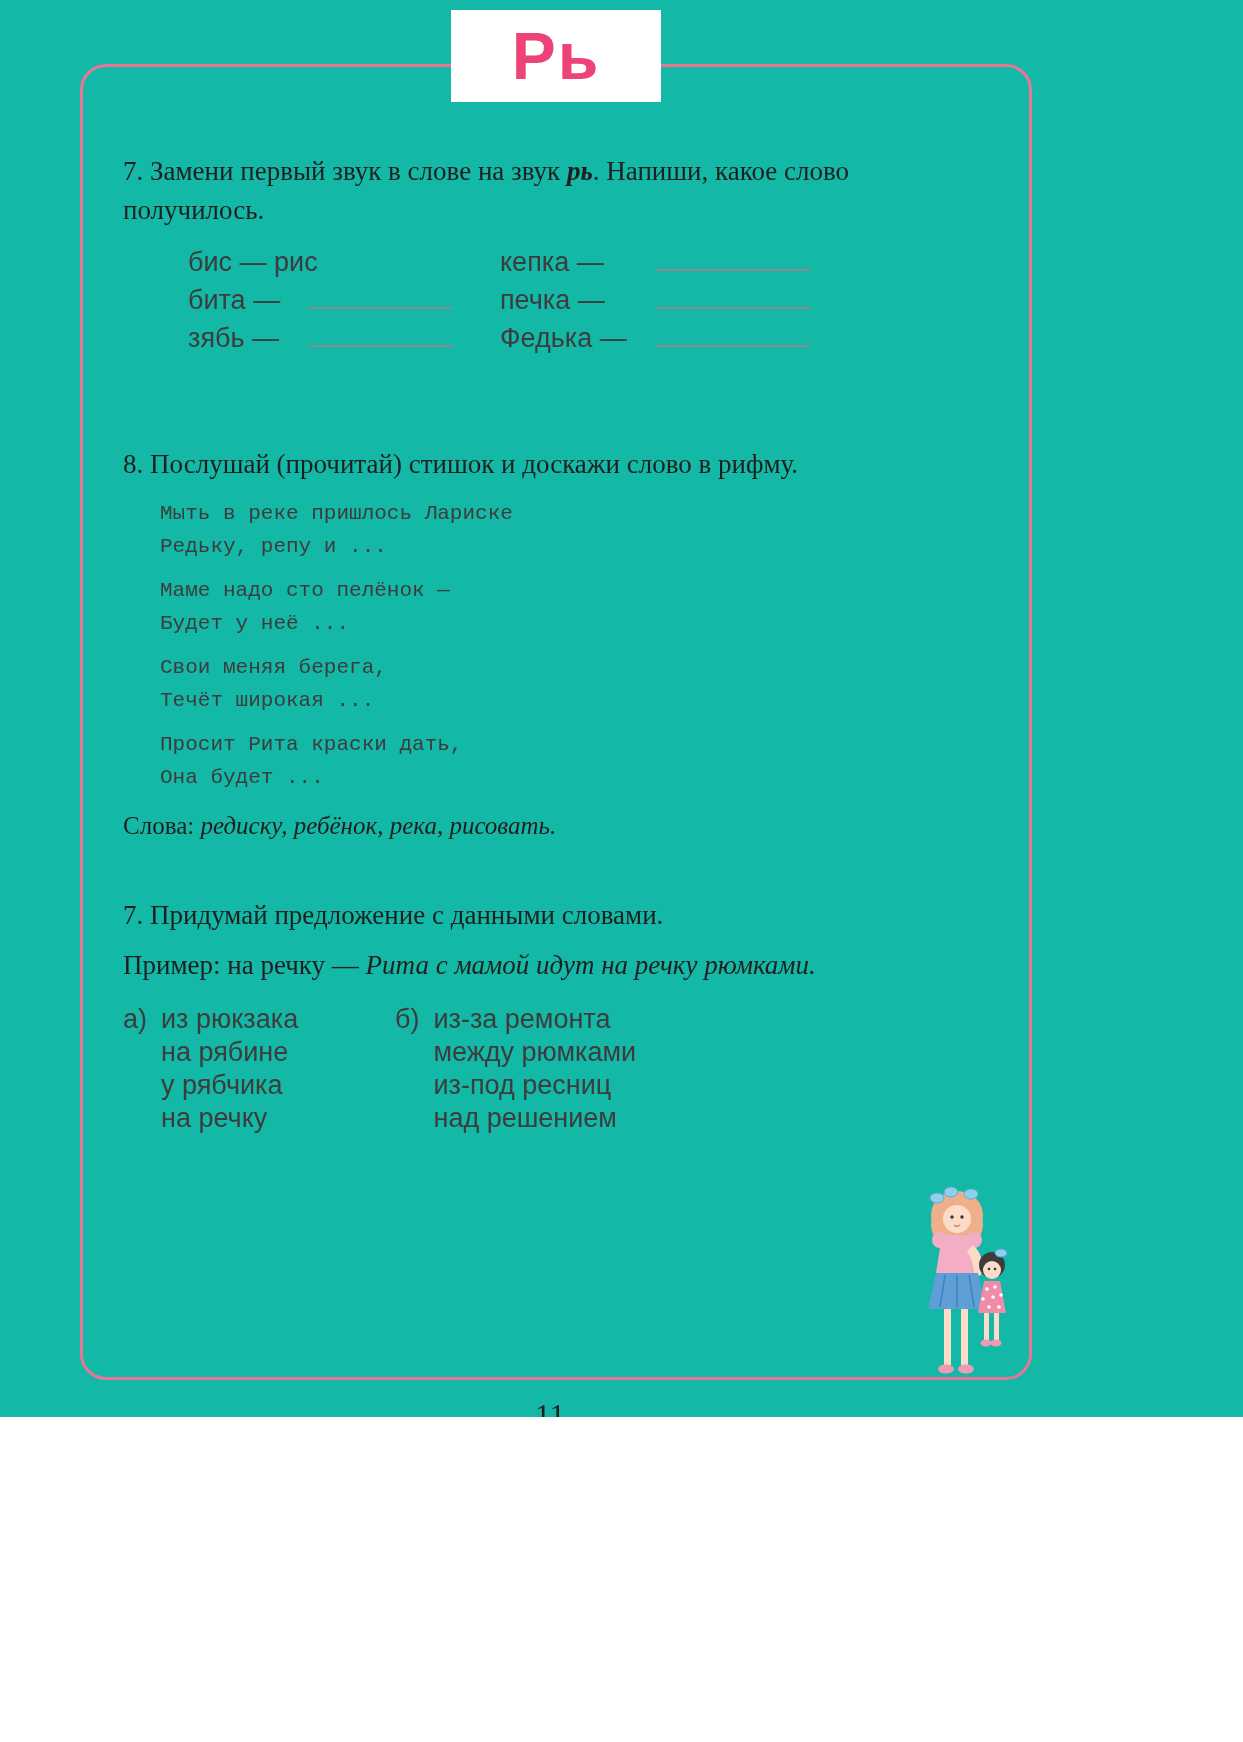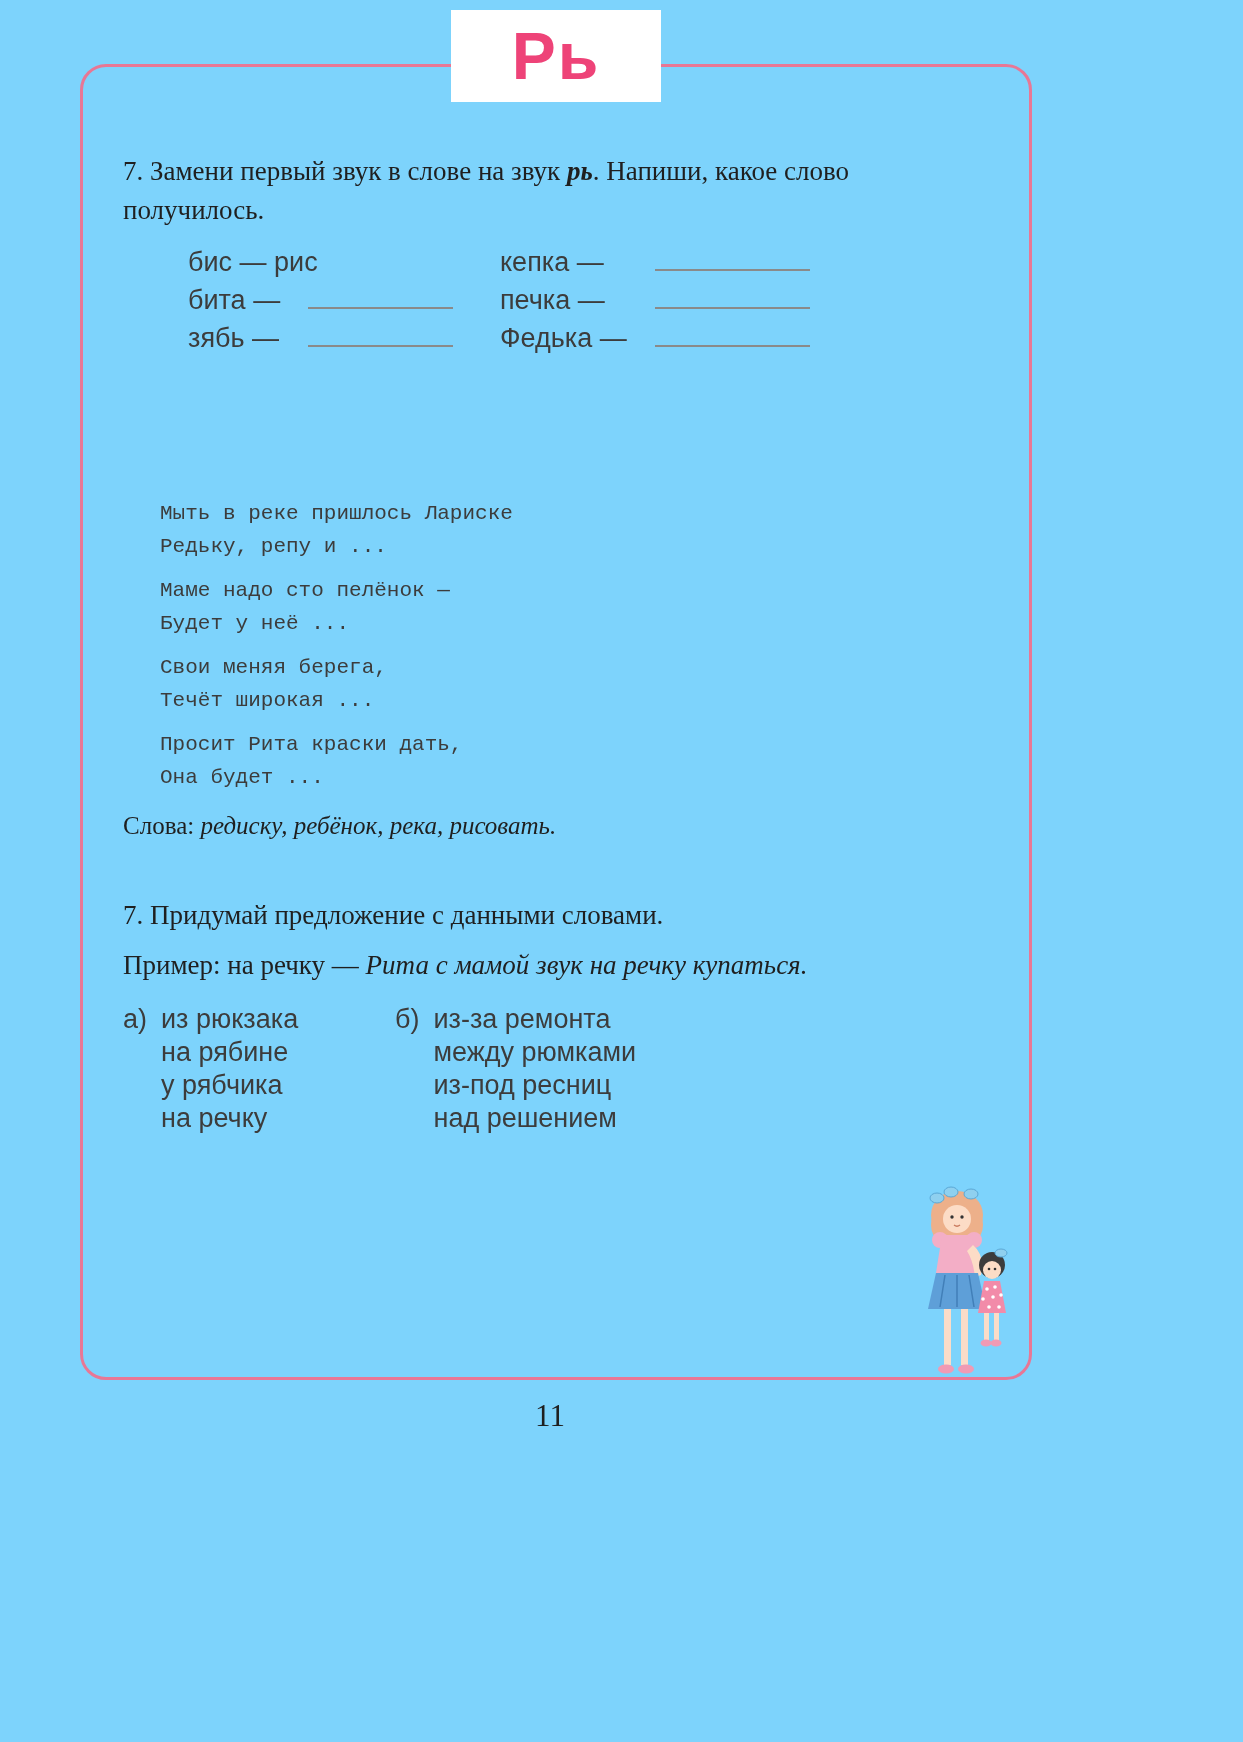--- a/index.html
+++ b/index.html
@@ -1,16 +1,16 @@
 <!DOCTYPE html>
 <html><head>
 <meta charset="utf-8">
 <style>
   html,body{margin:0;padding:0;background:#ffffff;}
-  .page{position:relative;width:1243px;height:1742px;background:#7dd3fc;overflow:hidden;
+  .page{position:relative;width:1243px;height:1417px;background:#14b8a6;overflow:hidden;
         font-family:"Liberation Serif",serif;color:#1f1f1f;}
 
   
   .frame{position:absolute;left:80px;top:64px;width:946px;height:1310px;
          border:3.5px solid #e87795;border-radius:26px;}
 
   
   .title{position:absolute;top:10px;left:451px;width:210px;height:92px;background:#ffffff;
          text-align:center;font-family:"Liberation Sans",sans-serif;font-weight:bold;
          font-size:66px;line-height:92px;color:#ee4378;z-index:3;letter-spacing:2px;}
@@ -76,33 +76,34 @@
       <div class="pair-row"><span class="pair-prompt">бита —</span><span class="blank"></span></div>
       <div class="pair-row"><span class="pair-prompt">зябь —</span><span class="blank"></span></div>
     </div>
     <div class="pairs-col second">
       <div class="pair-row"><span class="pair-prompt">кепка —</span><span class="blank"></span></div>
       <div class="pair-row"><span class="pair-prompt">печка —</span><span class="blank"></span></div>
       <div class="pair-row"><span class="pair-prompt">Федька —</span><span class="blank"></span></div>
     </div>
   </div>
 
+  <div class="serif-head" id="ex8-heading">8. Послушай (прочитай) стишок и доскажи слово в рифму.</div>
 
   <div class="poem">
     <p class="couplet"><span>Мыть в реке пришлось Лариске</span><br><span>Редьку, репу и ...</span></p>
     <p class="couplet"><span>Маме надо сто пелёнок —</span><br><span>Будет у неё ...</span></p>
     <p class="couplet"><span>Свои меняя берега,</span><br><span>Течёт широкая ...</span></p>
     <p class="couplet"><span>Просит Рита краски дать,</span><br><span>Она будет ...</span></p>
   </div>
 
   <div id="slova"><span>Слова: </span><span class="it">редиску, ребёнок, река, рисовать.</span></div>
 
   <div class="serif-head" id="ex9-heading">7. Придумай предложение с данными словами.</div>
 
-  <div id="primer"><span>Пример: на речку — </span><span class="it">Рита с мамой звук на речку купаться.</span></div>
+  <div id="primer"><span>Пример: на речку — </span><span class="it">Рита с мамой идут на речку рюмками.</span></div>
 
   <div class="cols9">
     <div class="col9 a">
       <span class="col-label">а)</span>
       <div class="col-words">
         <div>из рюкзака</div>
         <div>на рябине</div>
         <div>у рябчика</div>
         <div>на речку</div>
       </div>

